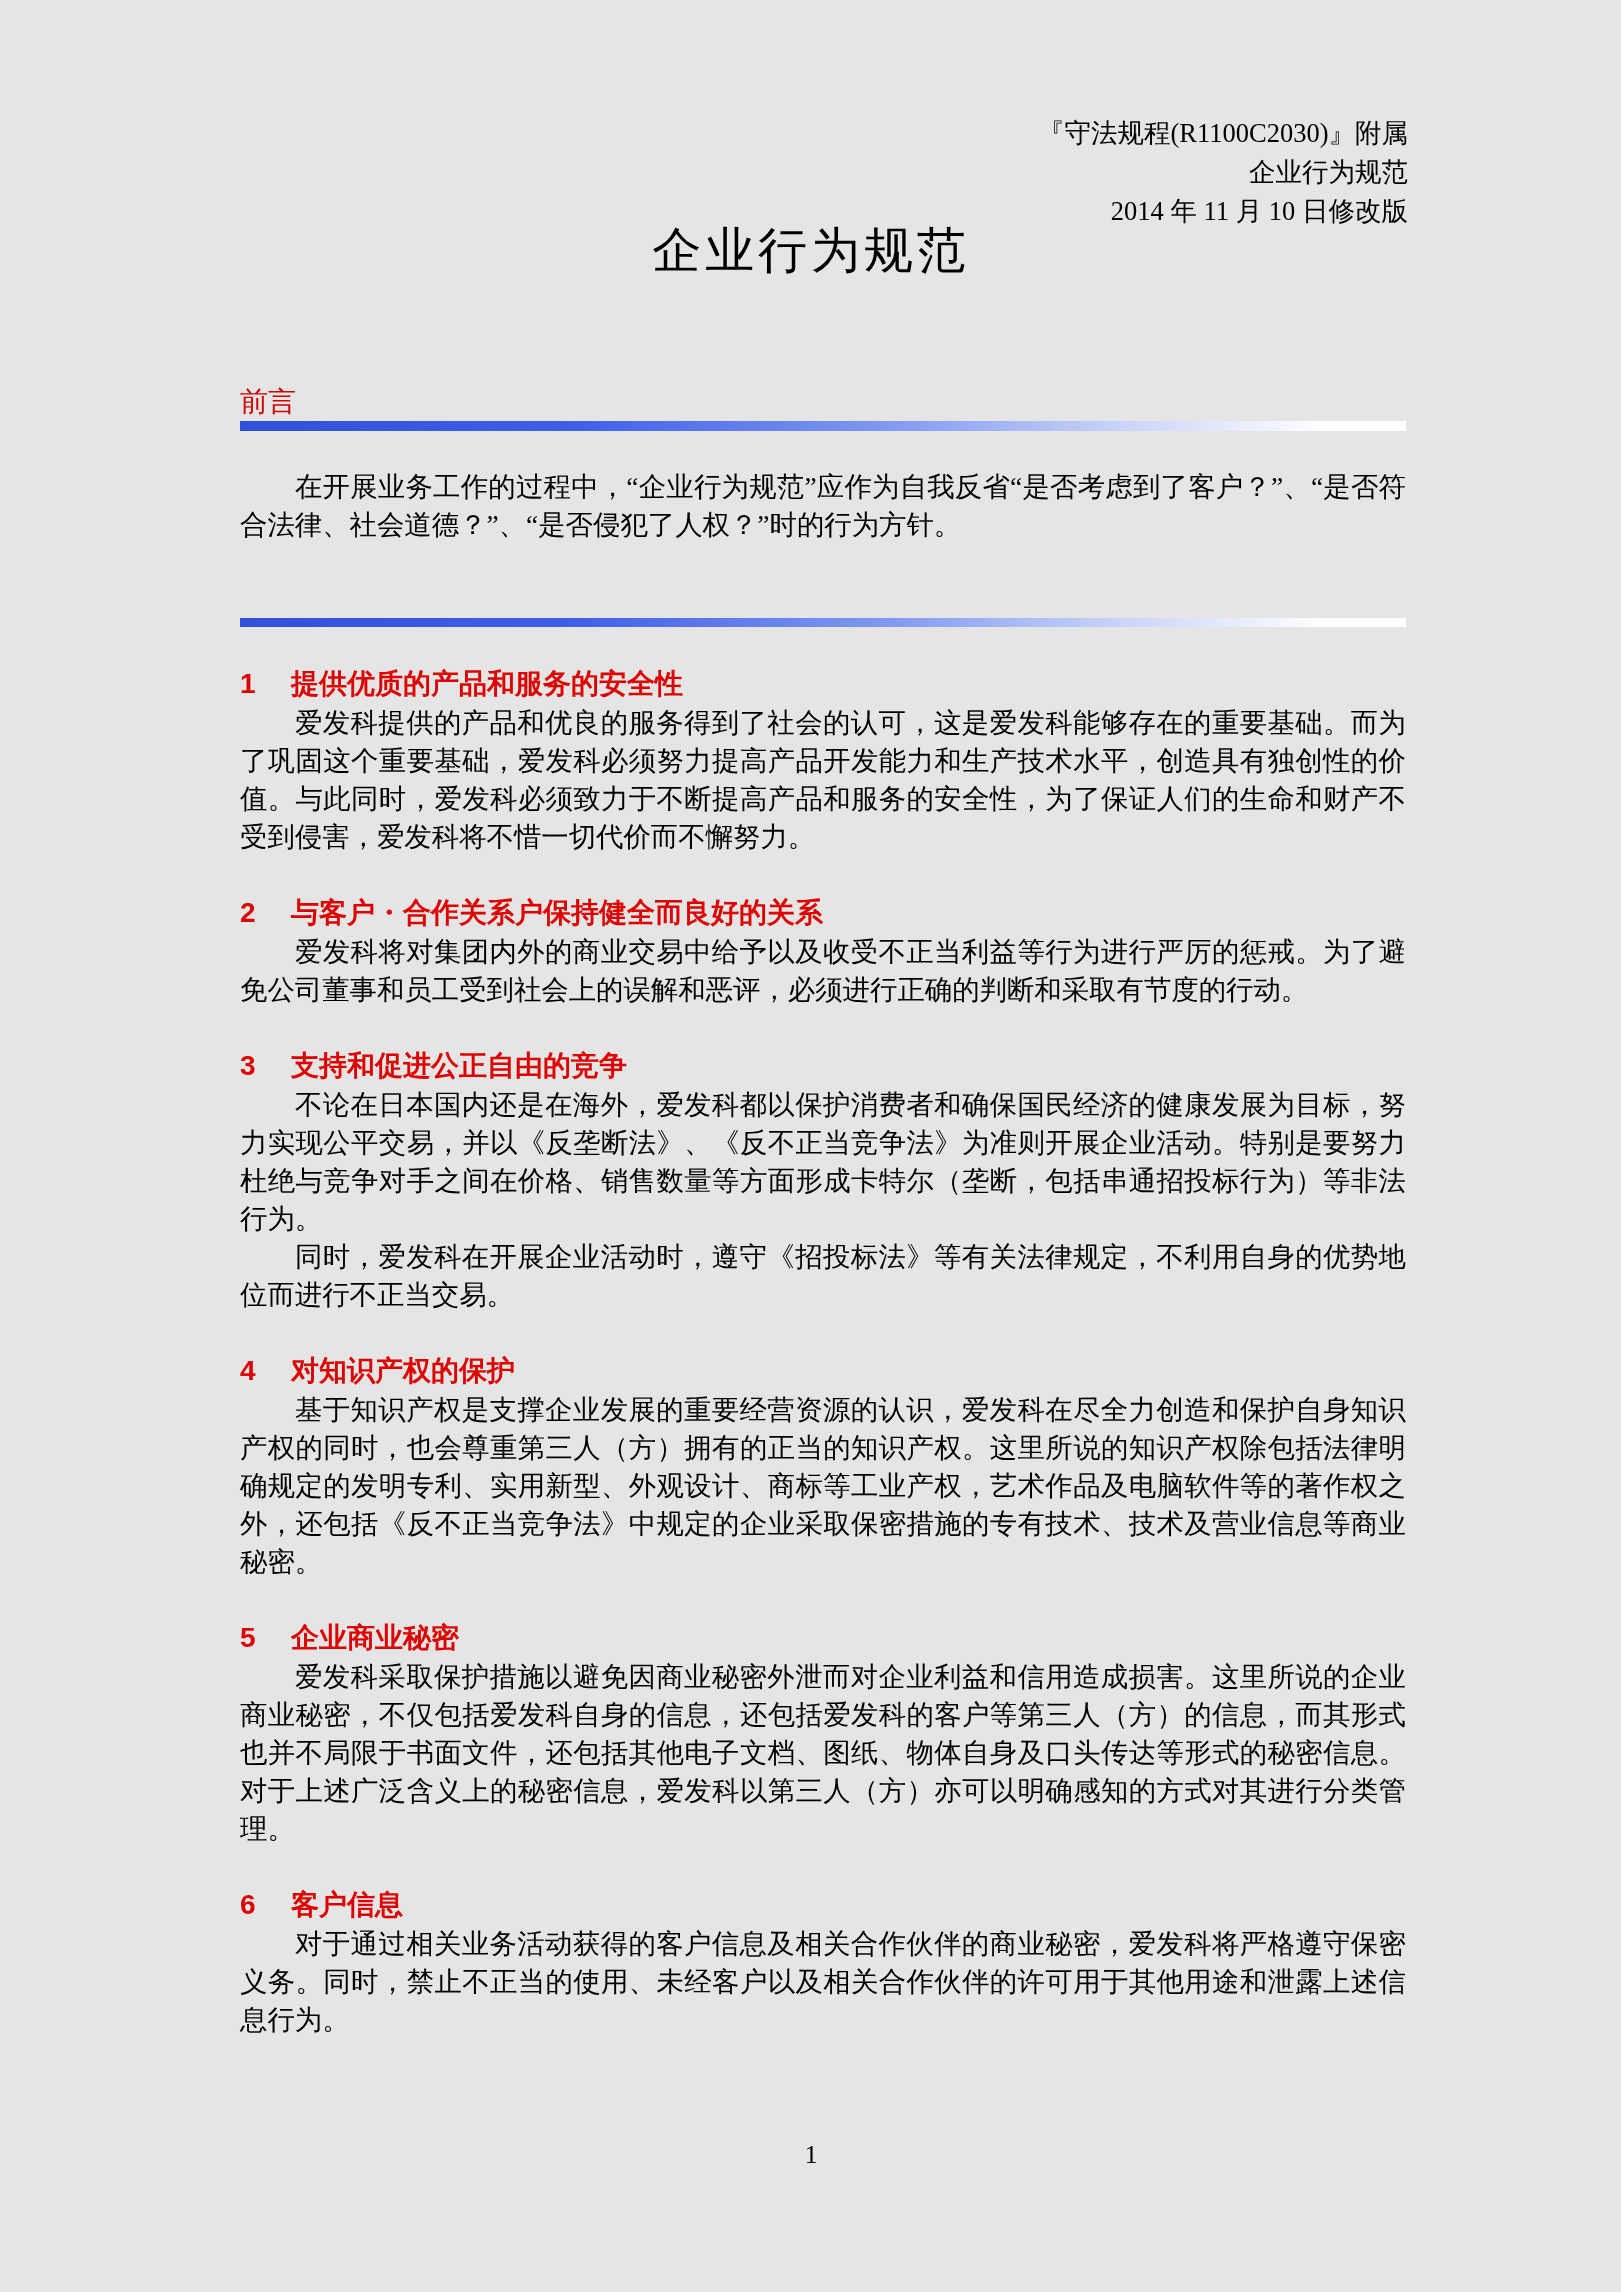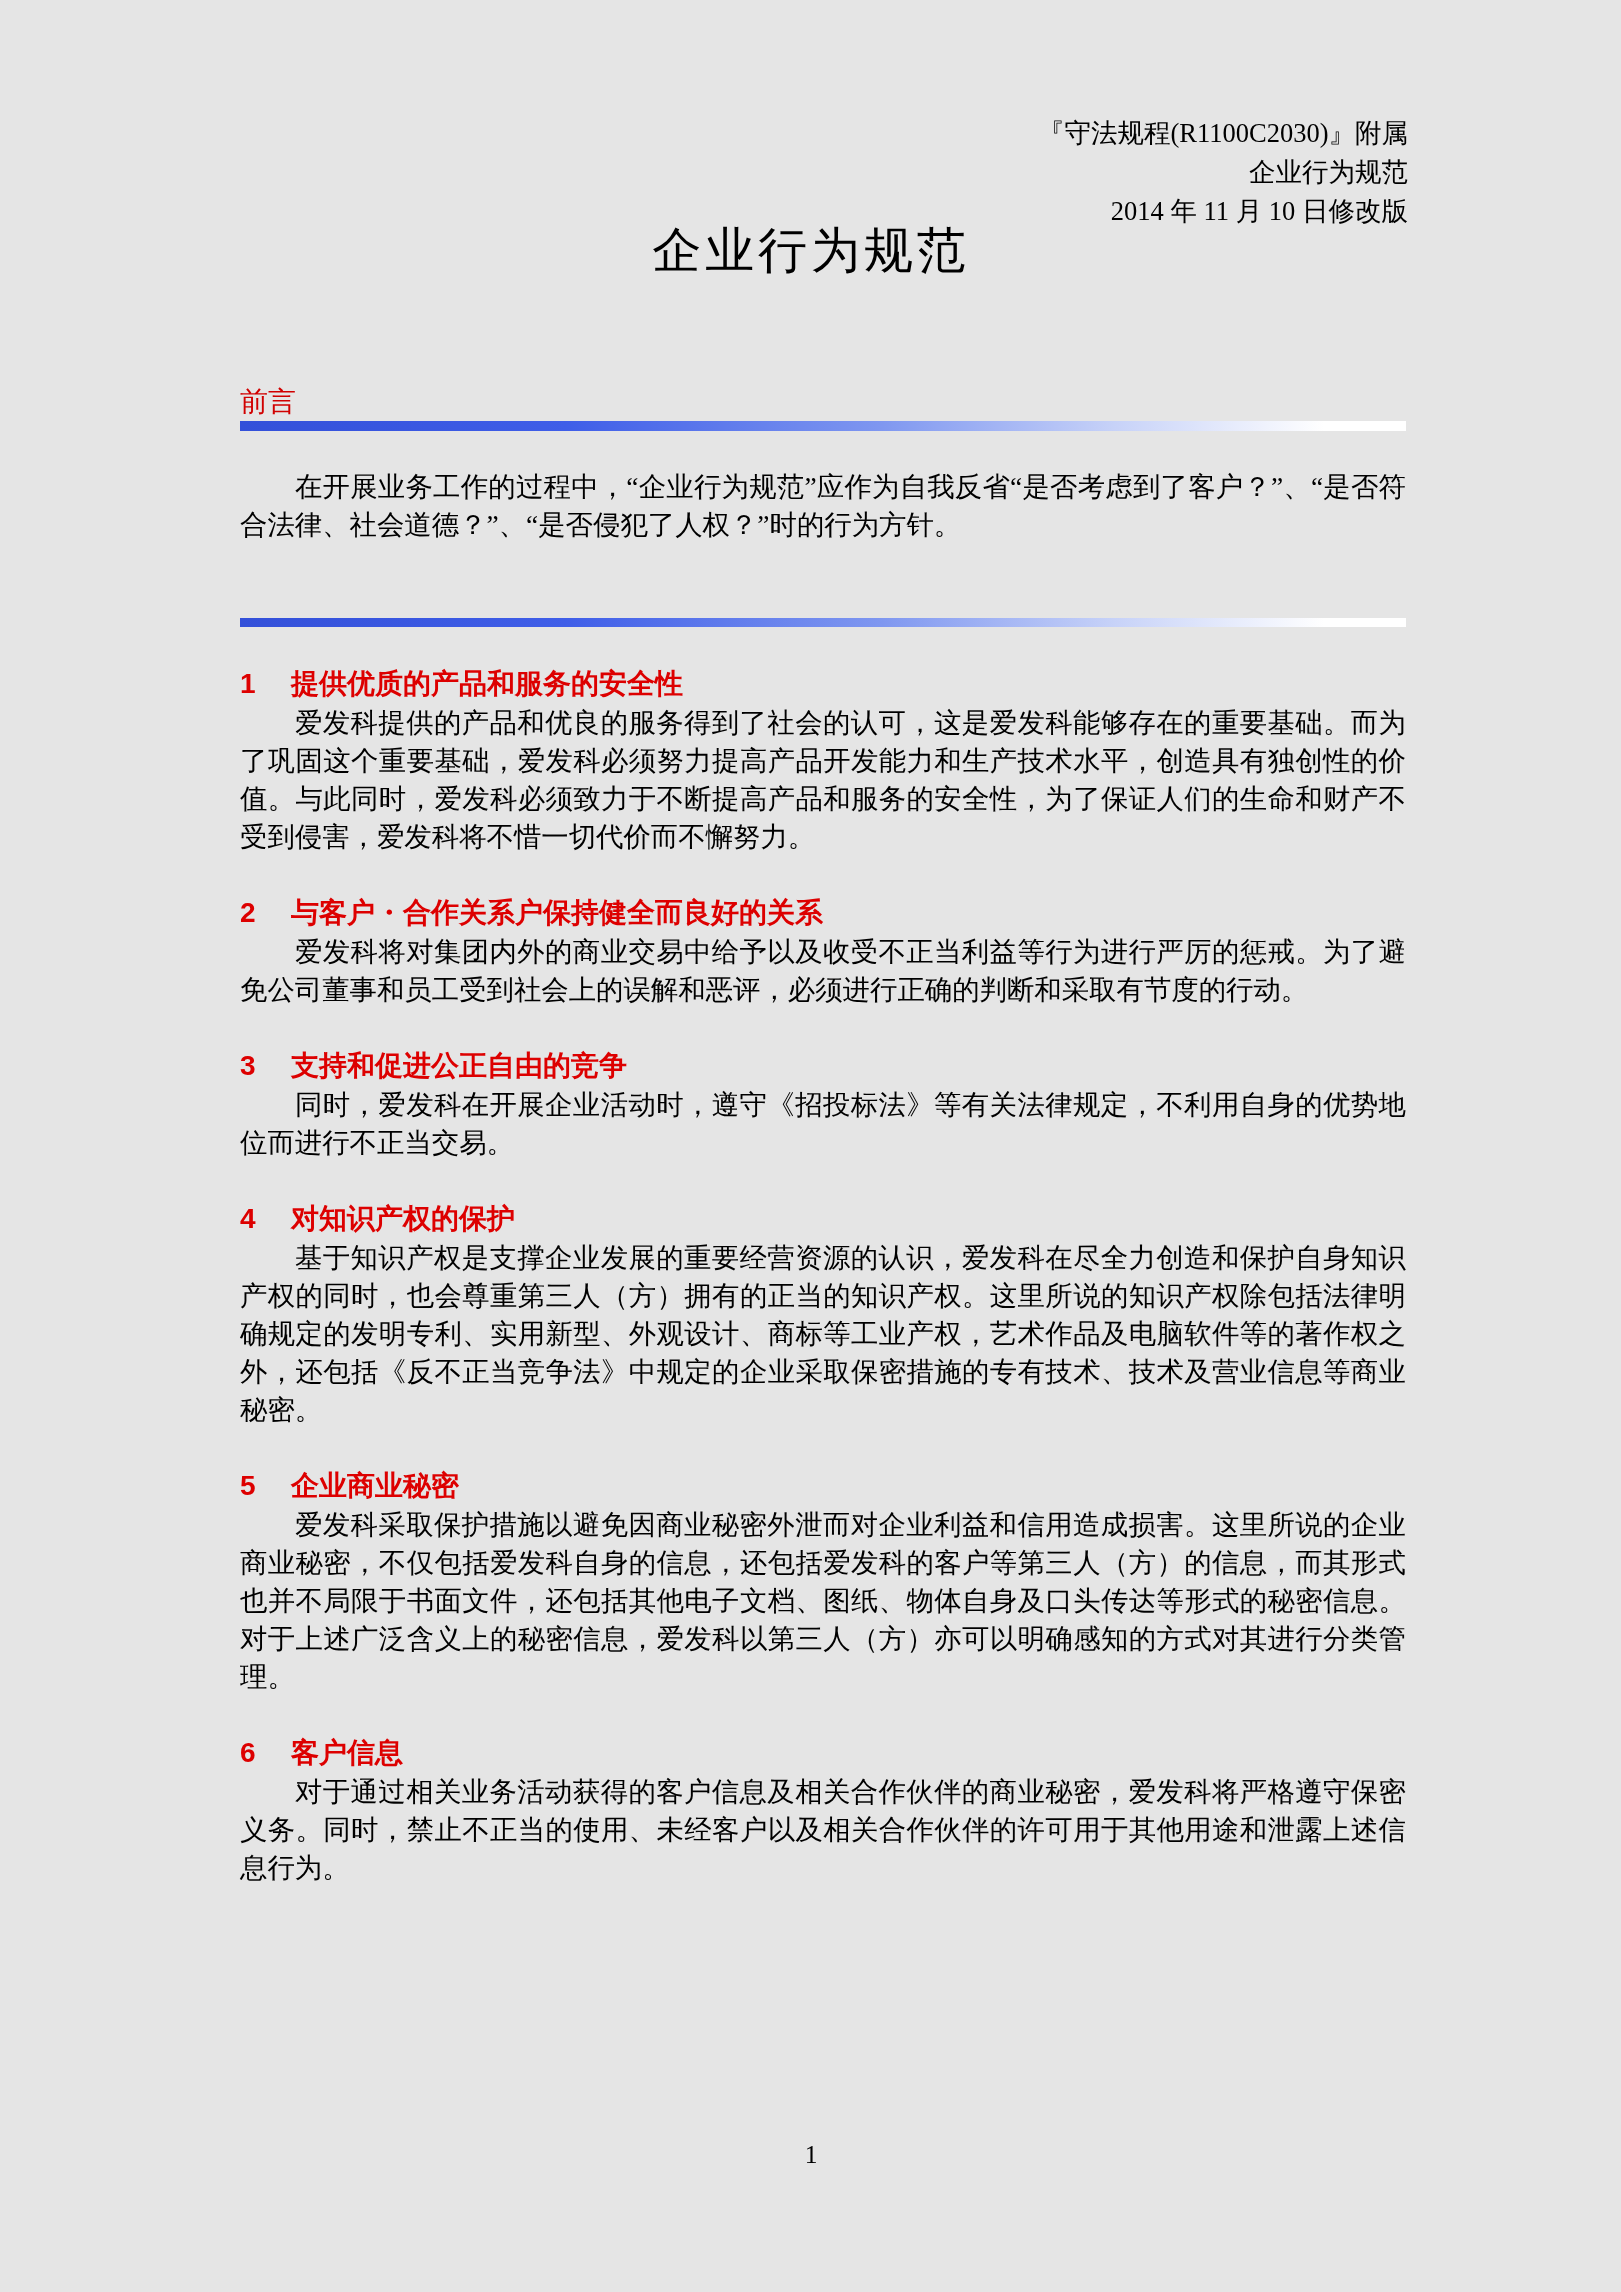--- a/index.html
+++ b/index.html
@@ -131,20 +131,21 @@
             <span class="sec-num">2</span>
             <span class="sec-title">与客户・合作关系户保持健全而良好的关系</span>
           </h2>
           <p class="body-par">爱发科将对集团内外的商业交易中给予以及收受不正当利益等行为进行严厉的惩戒。为了避免公司董事和员工受到社会上的误解和恶评，必须进行正确的判断和采取有节度的行动。</p>
         </div>
         <div class="sec">
           <h2 class="sec-heading">
             <span class="sec-num">3</span>
             <span class="sec-title">支持和促进公正自由的竞争</span>
           </h2>
+          <p class="body-par">不论在日本国内还是在海外，爱发科都以保护消费者和确保国民经济的健康发展为目标，努力实现公平交易，并以《反垄断法》、《反不正当竞争法》为准则开展企业活动。特别是要努力杜绝与竞争对手之间在价格、销售数量等方面形成卡特尔（垄断，包括串通招投标行为）等非法行为。</p>
           <p class="body-par">同时，爱发科在开展企业活动时，遵守《招投标法》等有关法律规定，不利用自身的优势地位而进行不正当交易。</p>
         </div>
         <div class="sec">
           <h2 class="sec-heading">
             <span class="sec-num">4</span>
             <span class="sec-title">对知识产权的保护</span>
           </h2>
           <p class="body-par">基于知识产权是支撑企业发展的重要经营资源的认识，爱发科在尽全力创造和保护自身知识产权的同时，也会尊重第三人（方）拥有的正当的知识产权。这里所说的知识产权除包括法律明确规定的发明专利、实用新型、外观设计、商标等工业产权，艺术作品及电脑软件等的著作权之外，还包括《反不正当竞争法》中规定的企业采取保密措施的专有技术、技术及营业信息等商业秘密。</p>
         </div>
         <div class="sec">

